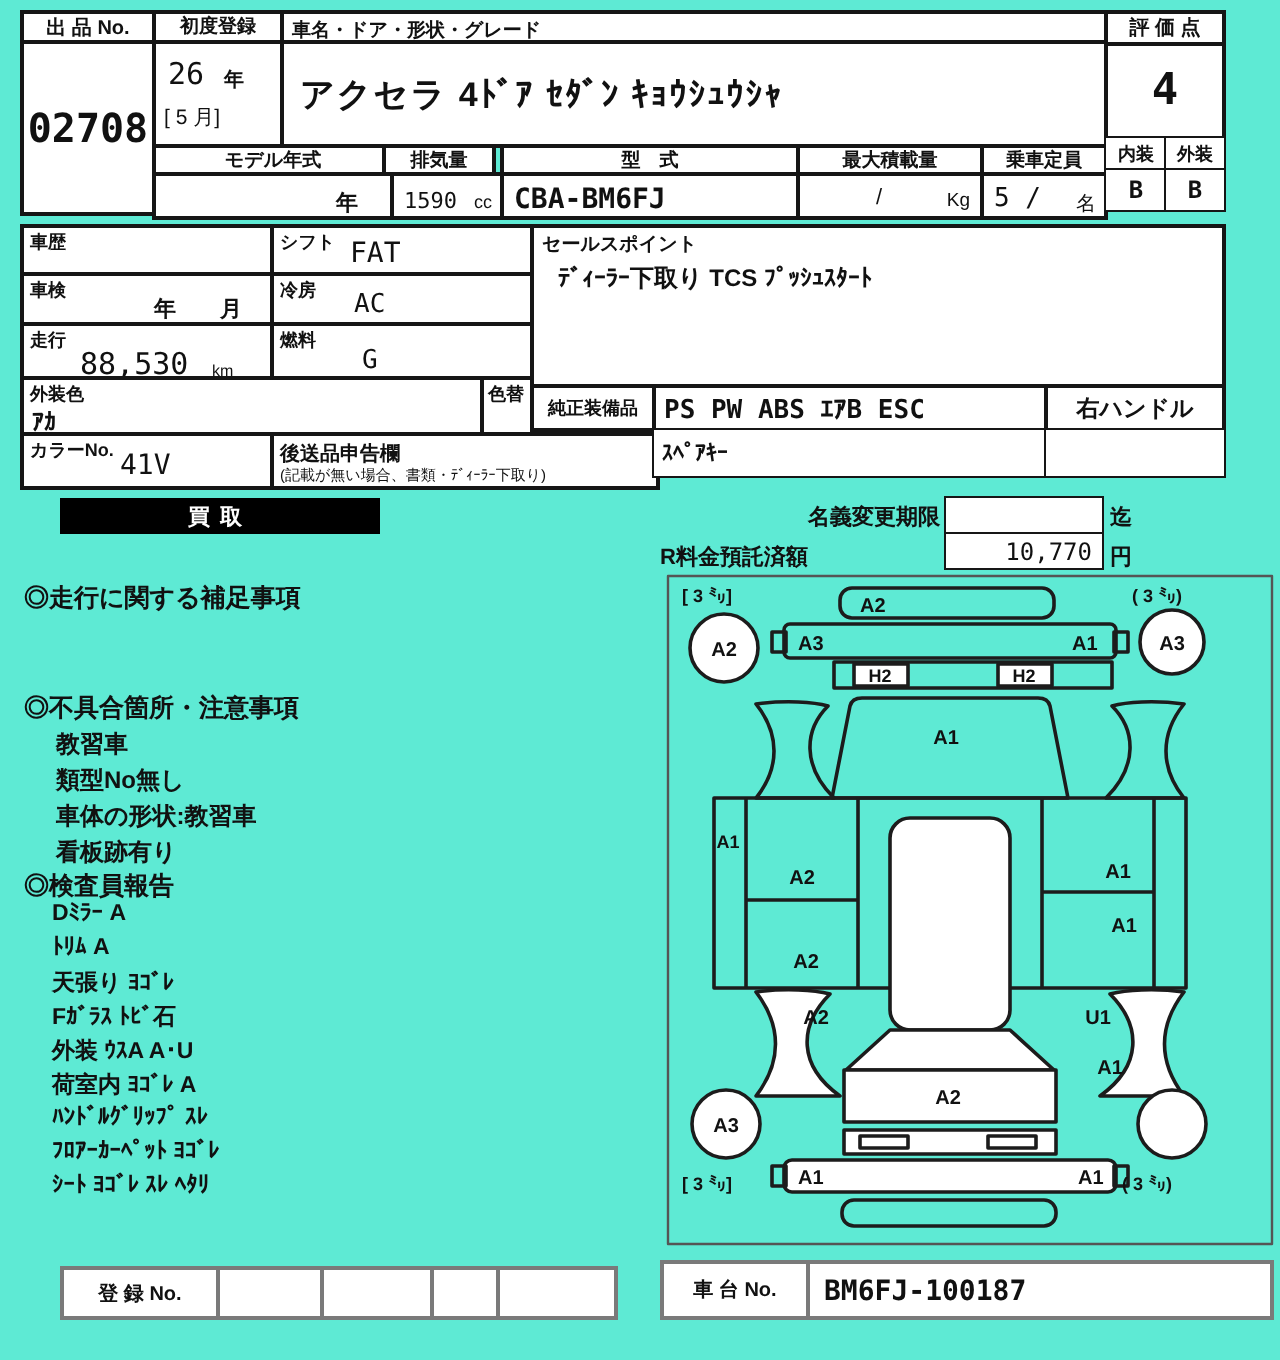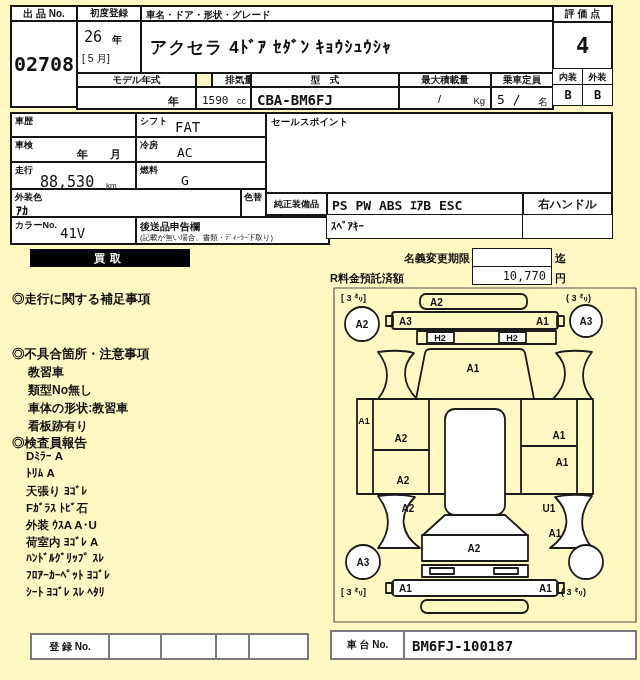--- a/index.html
+++ b/index.html
@@ -1,16 +1,16 @@
 <!DOCTYPE html>
 <html><head>
 <meta charset="utf-8">
 <style>
   html,body{margin:0;padding:0;background:#ddd;}
-  .page{position:relative;width:640px;height:680px;background:#fef9c3;
+  .page{position:relative;width:640px;height:680px;background:#5eead4;
         font-family:"Liberation Sans",sans-serif;color:#111;overflow:hidden;}
   .cell{position:absolute;box-sizing:border-box;border:2px solid #161616;background:#fff;}
   .b1{border-width:1px;}
   .gray{border-color:#7a7a7a;}
   .hd{display:flex;align-items:center;justify-content:center;font-weight:bold;}
   .abs{position:absolute;box-sizing:border-box;}
   .corner{position:absolute;top:1px;left:3px;font-size:9px;font-weight:bold;white-space:nowrap;}
   .num{font-family:"DejaVu Sans Mono","Liberation Mono",monospace;}
   .txt{position:absolute;white-space:nowrap;}
   .badge{background:#000;color:#fff;}
@@ -32,21 +32,21 @@
   </div>
 
   <div class="cell" style="left:140px;top:5px;width:414px;height:17px">
     <span class="txt" style="left:4px;top:2px;font-size:9.5px;font-weight:bold">車名・ドア・形状・グレード</span>
   </div>
   <div class="cell" style="left:140px;top:20px;width:414px;height:54px">
     <span class="txt" style="left:8px;top:14px;font-size:17px;font-weight:bold;letter-spacing:1px">アクセラ 4ﾄﾞｱ ｾﾀﾞﾝ ｷｮｳｼｭｳｼｬ</span>
   </div>
 
   <div class="cell hd" style="left:76px;top:72px;width:121px;height:16px;font-size:9.5px">モデル年式</div>
-  <div class="cell hd" style="left:211px;top:72px;width:57px;height:16px;font-size:9.5px">排気量</div>
+  <div class="cell hd" style="left:191px;top:72px;width:57px;height:16px;font-size:9.5px">排気量</div>
   <div class="cell hd" style="left:250px;top:72px;width:150px;height:16px;font-size:9.5px">型　式</div>
   <div class="cell hd" style="left:398px;top:72px;width:94px;height:16px;font-size:9.5px">最大積載量</div>
   <div class="cell hd" style="left:490px;top:72px;width:64px;height:16px;font-size:9.5px">乗車定員</div>
 
   <div class="cell" style="left:76px;top:86px;width:121px;height:24px">
     <span class="txt" style="right:16px;top:6px;font-size:11px;font-weight:bold">年</span>
   </div>
   <div class="cell" style="left:195px;top:86px;width:57px;height:24px">
     <span class="txt num" style="left:5px;top:6px;font-size:11px">1590</span>
     <span class="txt" style="right:4px;top:8px;font-size:9px">cc</span>
@@ -105,20 +105,21 @@
     <span class="corner">カラーNo.</span>
     <span class="txt num" style="left:48px;top:7px;font-size:14px">41V</span>
   </div>
   <div class="cell" style="left:135px;top:216px;width:195px;height:29px">
     <span class="txt" style="left:3px;top:2px;font-size:10px;font-weight:bold">後送品申告欄</span>
     <span class="txt" style="left:3px;top:15px;font-size:7.5px">(記載が無い場合、書類・ﾃﾞｨｰﾗｰ下取り)</span>
   </div>
 
   <div class="cell" style="left:265px;top:112px;width:348px;height:82px">
     <span class="txt" style="left:4px;top:2px;font-size:9.5px;font-weight:bold">セールスポイント</span>
+    <span class="txt" style="left:12px;top:17px;font-size:12px;font-weight:bold">ﾃﾞｨｰﾗｰ下取り TCS ﾌﾟｯｼｭｽﾀｰﾄ</span>
   </div>
   <div class="cell hd" style="left:265px;top:192px;width:63px;height:24px;font-size:9px">純正装備品</div>
   <div class="cell" style="left:326px;top:192px;width:198px;height:24px">
     <span class="txt num" style="left:4px;top:4px;font-size:13px;font-weight:bold">PS PW ABS ｴｱB ESC</span>
   </div>
   <div class="cell b1" style="left:326px;top:214px;width:198px;height:25px">
     <span class="txt" style="left:4px;top:5px;font-size:11px;font-weight:bold">ｽﾍﾟｱｷｰ</span>
   </div>
   <div class="cell hd" style="left:522px;top:192px;width:91px;height:24px;font-size:11.5px">右ハンドル</div>
   <div class="cell b1" style="left:522px;top:214px;width:91px;height:25px"></div>

